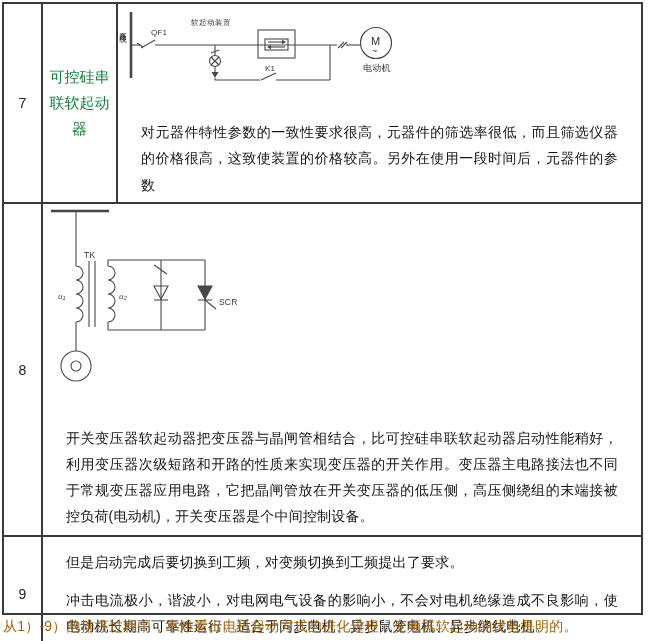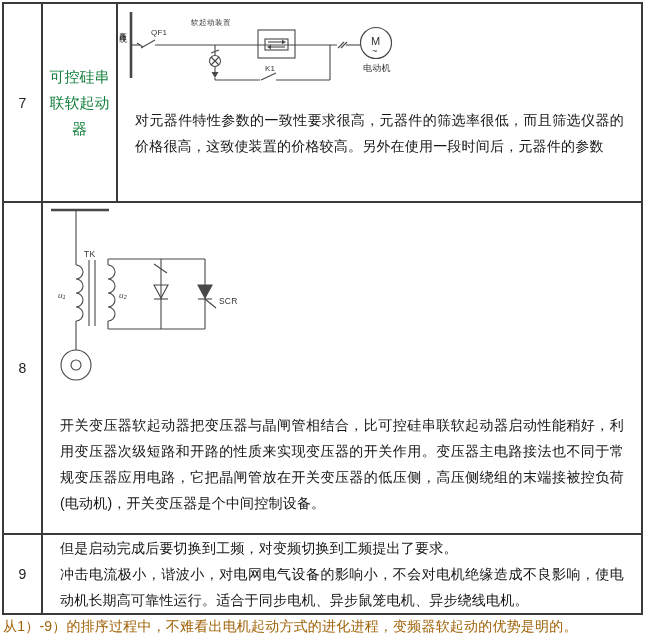--- a/index.html
+++ b/index.html
@@ -22,21 +22,21 @@
     width:39px;border-right:2px solid #3a3a3a;
     display:flex;align-items:center;justify-content:center;
     font-size:14px;color:#222;
   }
   .cell-name{
     width:75px;border-right:2px solid #3a3a3a;
     display:flex;align-items:center;justify-content:center;text-align:center;
     font-size:15px;line-height:26px;color:#15803d;padding:0 4px;
   }
   .cell-body{flex:1;font-size:14px;line-height:26.5px;letter-spacing:0.2px;color:#151515;}
-  .cell-body p{margin:0;padding:0 17px;text-align:justify;}
+  .cell-body p{margin:12px;padding:0 11px;text-align:justify;}
   .row8 .cell-body p{line-height:26px;}
   .row9 .cell-body p{line-height:26px;}
   .diagwrap{display:block;}
   .footer{
     position:absolute;left:3px;top:618px;width:645px;
     font-size:14px;color:#a16207;letter-spacing:0.2px;
   }
   svg text{font-family:"Liberation Sans",sans-serif;}
   .vtext{writing-mode:vertical-rl;text-orientation:upright;}
 </style>

